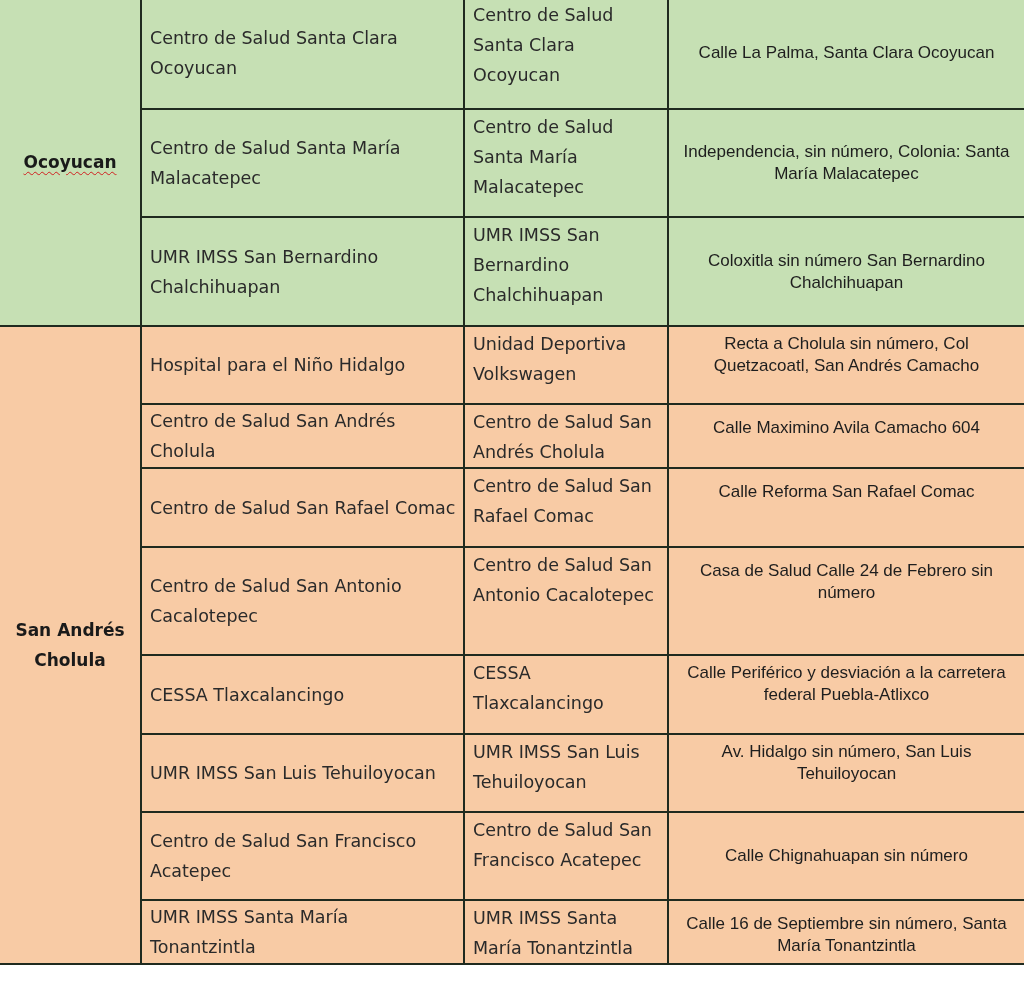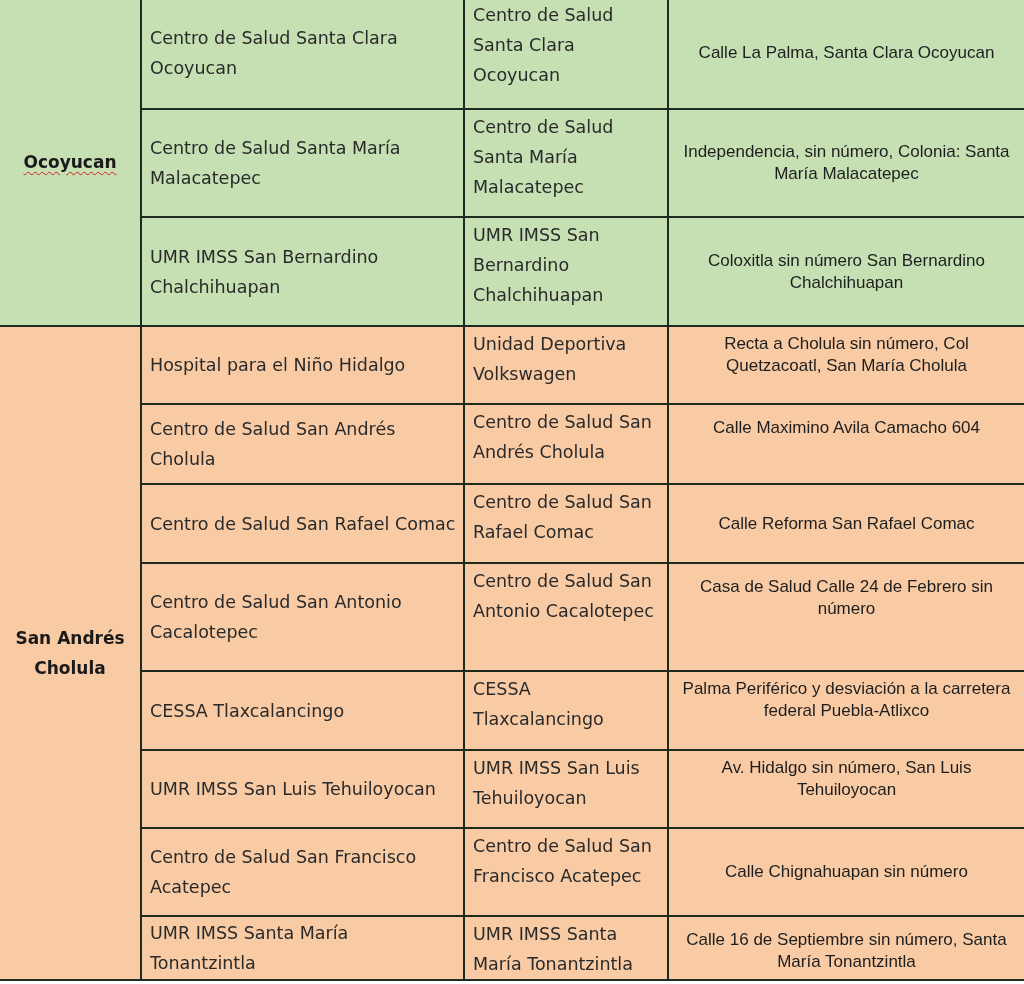--- a/index.html
+++ b/index.html
@@ -42,41 +42,41 @@
     <tr class="green" style="height:109px">
       <td class="name">UMR IMSS San Bernardino Chalchihuapan</td>
       <td class="venue">UMR IMSS San Bernardino Chalchihuapan</td>
       <td class="addr">Coloxitla sin número San Bernardino Chalchihuapan</td>
     </tr>
 
     <tr class="orange" style="height:78px">
       <td class="muni" rowspan="8"><span style="display:inline-block;width:120px;">San Andrés Cholula</span></td>
       <td class="name">Hospital para el Niño Hidalgo</td>
       <td class="venue">Unidad Deportiva Volkswagen</td>
-      <td class="addr top">Recta a Cholula sin número, Col Quetzacoatl, San María Cholula</td>
+      <td class="addr top">Recta a Cholula sin número, Col Quetzacoatl, San Andrés Camacho</td>
     </tr>
-    <tr class="orange" style="height:80px">
+    <tr class="orange" style="height:64px">
       <td class="name">Centro de Salud San Andrés Cholula</td>
       <td class="venue">Centro de Salud San Andrés Cholula</td>
       <td class="addr top" style="padding-top:12px">Calle Maximino Avila Camacho 604</td>
     </tr>
     <tr class="orange" style="height:79px">
       <td class="name">Centro de Salud San Rafael Comac</td>
       <td class="venue">Centro de Salud San Rafael Comac</td>
-      <td class="addr top" style="padding-top:28px">Calle Reforma San Rafael Comac</td>
+      <td class="addr top" style="padding-top:12px">Calle Reforma San Rafael Comac</td>
     </tr>
     <tr class="orange" style="height:108px">
       <td class="name">Centro de Salud San Antonio Cacalotepec</td>
       <td class="venue">Centro de Salud San Antonio Cacalotepec</td>
       <td class="addr top" style="padding-top:12px">Casa de Salud Calle 24 de Febrero sin número</td>
     </tr>
     <tr class="orange" style="height:79px">
       <td class="name">CESSA Tlaxcalancingo</td>
       <td class="venue">CESSA Tlaxcalancingo</td>
-      <td class="addr top" style="padding-top:6px">Palma Periférico y desviación a la carretera federal Puebla-Atlixco</td>
+      <td class="addr top" style="padding-top:6px">Calle Periférico y desviación a la carretera federal Puebla-Atlixco</td>
     </tr>
     <tr class="orange" style="height:78px">
       <td class="name">UMR IMSS San Luis Tehuiloyocan</td>
       <td class="venue">UMR IMSS San Luis Tehuiloyocan</td>
       <td class="addr top" style="padding-top:6px">Av. Hidalgo sin número, San Luis Tehuiloyocan</td>
     </tr>
     <tr class="orange" style="height:88px">
       <td class="name">Centro de Salud San Francisco Acatepec</td>
       <td class="venue">Centro de Salud San Francisco Acatepec</td>
       <td class="addr">Calle Chignahuapan sin número</td>

